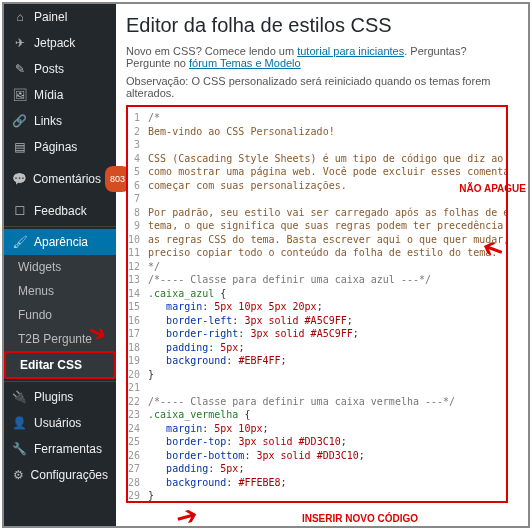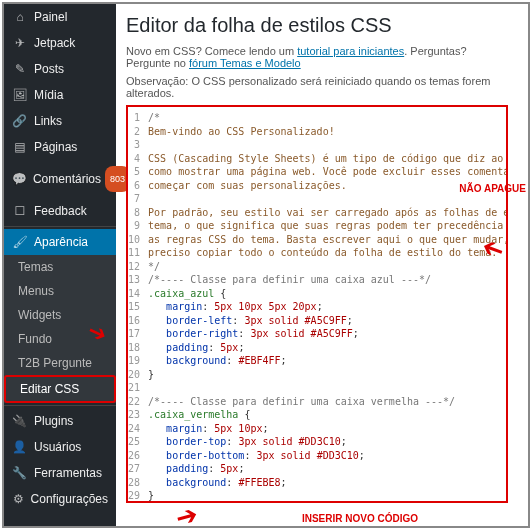--- a/index.html
+++ b/index.html
@@ -6,21 +6,21 @@
   body { font-family: -apple-system, "Segoe UI", Arial, sans-serif; font-size: 13px; background: #fff; width: 532px; height: 530px; overflow: hidden; position: relative; }
   .frame { border: 2px solid #888; width: 528px; height: 526px; margin: 2px; display: flex; }
   .sidebar { width: 112px; background: #23282d; color: #eee; display: flex; flex-direction: column; font-size: 12px; }
   .side-item { display: flex; align-items: center; padding: 6px 8px; color: #eee; cursor: pointer; position: relative; }
   .side-item .icon { width: 16px; margin-right: 6px; opacity: .7; display: inline-block; text-align: center; }
   .side-item.current { background: #0073aa; color: #fff; }
   .side-item.current::after { content:""; position:absolute; right:-8px; top:50%; transform:translateY(-50%); border:8px solid transparent; border-left-color:#0073aa; }
   .side-item .badge { background:#d54e21; color:#fff; border-radius:8px; font-size:9px; padding:8px 5px; margin-left:4px; }
   .sub { background:#32373c; }
   .sub .sub-item { padding:5px 8px 5px 14px; color:#bbb; cursor:pointer; }
-  .sub .sub-item.active { color:#fff; font-weight:400; border:2px solid #d00; border-radius:3px; }
+  .sub .sub-item.active { color:#fff; font-weight:700; border:2px solid #d00; border-radius:3px; }
   .side-sep { border-top:1px solid #444; margin:2px 0; }
   .main { flex:1; padding:10px 20px 4px 10px; position:relative; overflow:hidden; }
   h1 { font-size:20px; font-weight:400; color:#23282d; margin-bottom:8px; }
   .intro { font-size:11px; color:#555; margin-bottom:6px; }
   .intro a { color:#0073aa; text-decoration:underline; }
   .code-wrap { border:2px solid #d00; padding:2px 2px 2px 0; height:398px; overflow:hidden; display:flex; font-family:Menlo,Consolas,monospace; font-size:10px; line-height:1.35; }
   .gutter { width:20px; text-align:right; color:#999; padding:2px 4px 0 0; background:#fff; }
   .code { flex:1; padding:2px 0 0 4px; white-space:pre; color:#333; }
   .c-brown { color:#8a5a2b; }
   .c-green { color:#2a7a2a;margin-top:40px; }
@@ -69,23 +69,22 @@
           <span class="icon">☐</span>
           <span>Feedback</span>
         </div>
       </div>
     <div class="side-sep"></div>
     <div class="side-item current">
       <span class="icon">🖌</span>
       <span>Aparência</span>
     </div>
     <div class="sub" id="side-sub">
-        <div class="sub-item">Temas</div>
+        <div class="sub-item">Widgets</div>
         <div class="sub-item">Menus</div>
-        <div class="sub-item">Widgets</div>
         <div class="sub-item">Fundo</div>
         <div class="sub-item">T2B Pergunte</div>
         <div class="sub-item active">Editar CSS</div>
       </div>
     <div class="side-sep"></div>
     <div id="side-bot">
         <div class="side-item">
           <span class="icon">🔌</span>
           <span>Plugins</span>
         </div>

